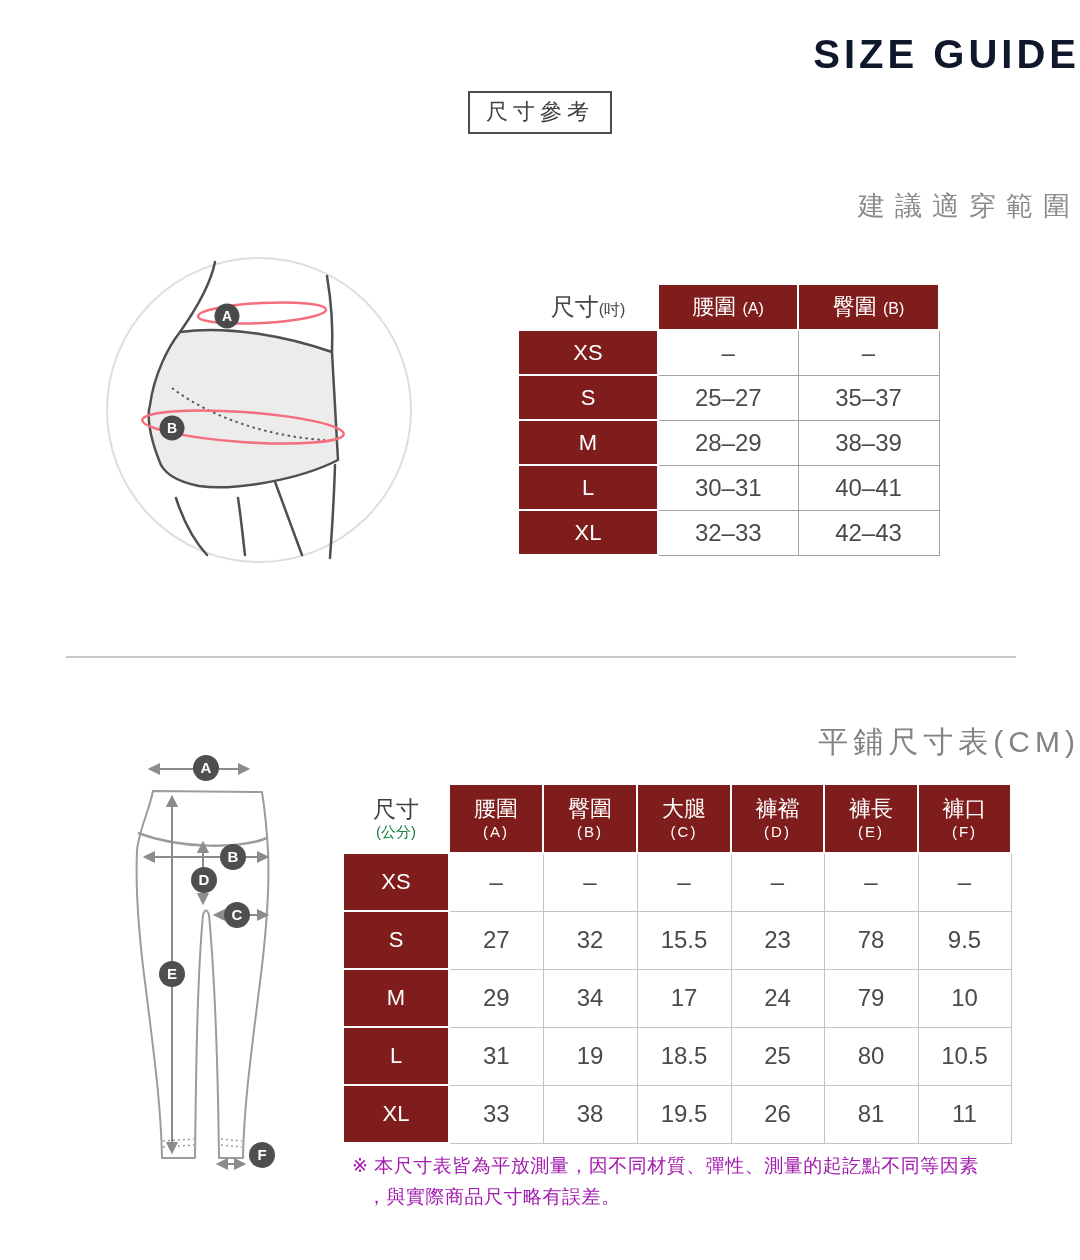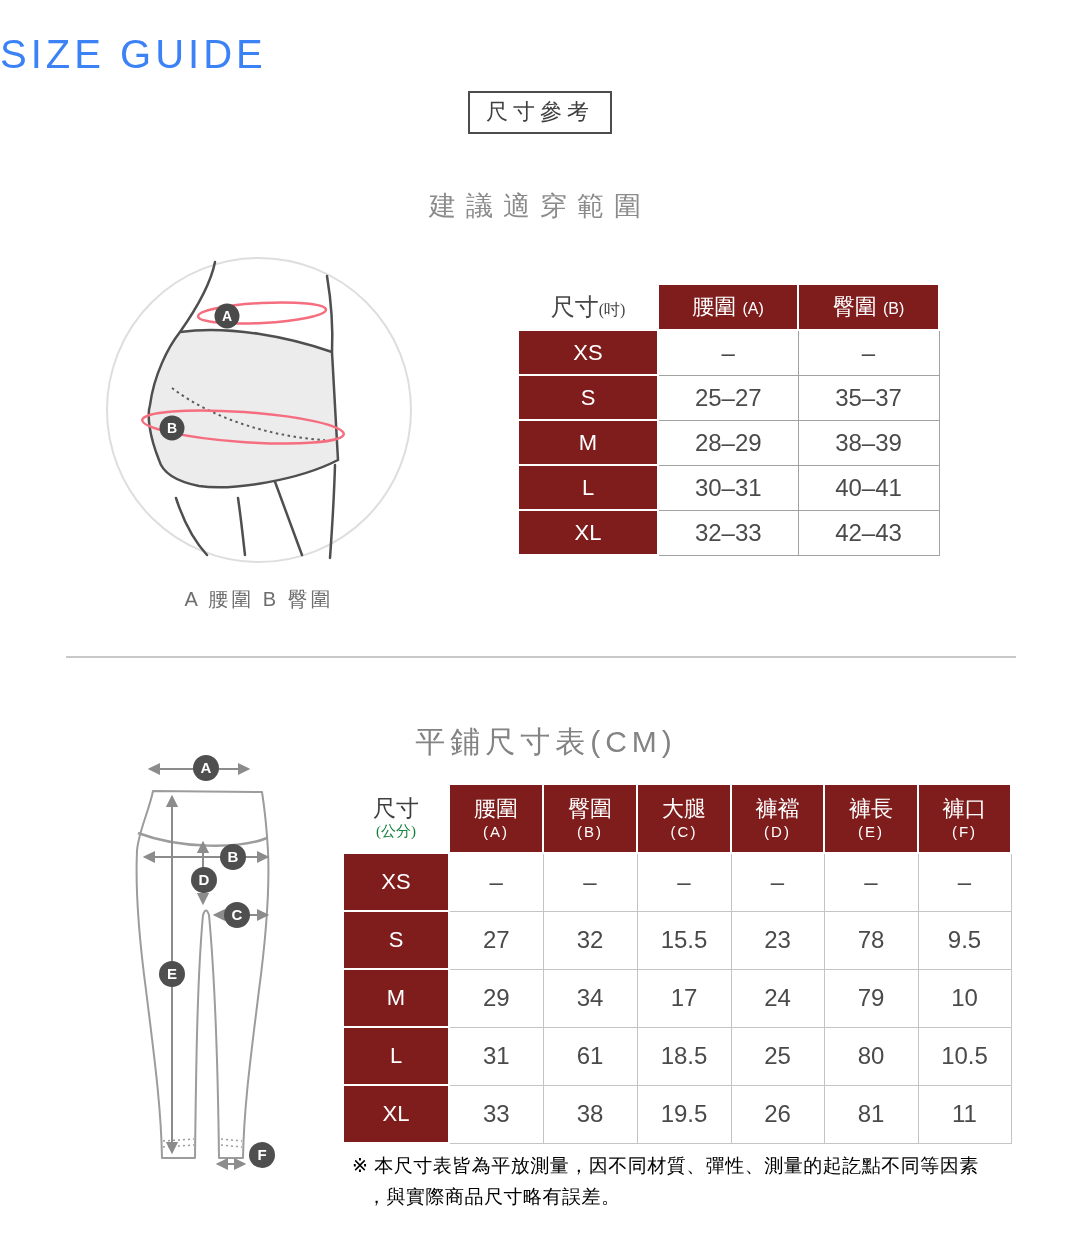--- a/index.html
+++ b/index.html
@@ -5,67 +5,67 @@
   html,body { margin:0; padding:0; background:#fff; }
   .stage {
     position:relative; width:1080px; height:1260px; background:#ffffff;
     font-family:"Liberation Sans","DejaVu Sans",sans-serif; overflow:hidden;
     color:#454545;
   }
   .abs { position:absolute; }
 
   
   .page-title {
-    left:0; right:0; top:32px; text-align:left;
-    font-size:40px; letter-spacing:4px; color:#3b82f6; font-weight:400;
+    left:0; right:0; top:32px; text-align:right;
+    font-size:40px; letter-spacing:4px; color:#0f172a; font-weight:700;
   }
   .badge-wrap { left:0; right:0; top:91px; text-align:center; }
   .size-badge {
     display:inline-block; border:2px solid #4c4c4c; padding:4px 16px 5px 16px;
     font-size:22px; font-weight:normal; letter-spacing:5px; color:#3f3f3f;
   }
   .sec-heading {
-    left:0; right:0; text-align:center; color:#8b8b8b; font-weight:400;
+    left:0; right:0; text-align:right; color:#8b8b8b; font-weight:400;
   }
   .fit-heading { top:188px; font-size:27px; letter-spacing:10px; }
   .flat-heading { top:722px; font-size:30px; letter-spacing:5px; color:#838383;margin-left:12px; }
 
   .fit-caption {
     left:104px; width:310px; top:586px; text-align:center;
     font-size:20px; letter-spacing:3px; color:#6e6e6e;
   }
 
   .divider { left:66px; top:656px; width:950px; height:2px; background:#c8c8c8; }
 
   
   table { border-collapse:collapse; table-layout:fixed; }
   th, td { text-align:center; vertical-align:middle; padding:0; font-weight:400; }
   .gcell { background:#7f1d1d; color:#ffffff; border:2px solid #ffffff; font-size:22px; }
-  .wheader { background:#ffffff; color:#454545; border:2px solid #ffffff;font-family:Liberation Serif, serif; }
+  .wheader { background:#ffffff; color:#454545; border:2px solid #ffffff; }
   .t1 { left:517px; top:283px; width:421px; }
   .t1 .dcell { background:#fff; color:#4a4a4a; border:1px solid #a2a2a2; font-size:24px; }
   .t1 thead tr { height:46px; }
   .t1 tbody tr { height:45px; }
   .t1 .wheader { font-size:24px; }
   .t1 .unit { font-size:16px; }
   .t1 .sub { font-size:16px; }
 
   .t2 { left:342px; top:783px; width:668px; }
   .t2 .dcell { background:#fff; color:#4a4a4a; border:1px solid #c4c4c4; font-size:24px; }
   .t2 thead tr { height:69px; }
   .t2 tbody tr { height:58px; }
   .t2 .hl { display:block; font-size:22px; line-height:26px; }
   .t2 .hs { display:block; font-size:15px; line-height:19px; letter-spacing:2px; }
   .t2 .wheader .hl { font-size:23px; color:#3f3f3f; }
   .t2 .wheader .hs { color:#15803d; letter-spacing:0; }
 
   
   .size-note {
     left:352px; top:1150px; width:660px;
-    font-size:19px; line-height:31px; letter-spacing:0.5px; color:#000000;
+    font-size:19px; line-height:31px; letter-spacing:0.5px; color:#a21caf;
   }
   .size-note .l2 { padding-left:15px; }
 
   svg text { font-family:"Liberation Sans","DejaVu Sans",sans-serif; }
 </style>
 </head>
 <body>
 
 <div class="stage">
 
@@ -94,21 +94,20 @@
     <g>
       <circle cx="123" cy="61" r="12.5" fill="#4a4a4a"></circle>
       <text x="123" y="66" text-anchor="middle" font-size="14" font-weight="bold" fill="#ffffff">A</text>
     </g>
     <g>
       <circle cx="68" cy="173" r="12.5" fill="#4a4a4a"></circle>
       <text x="68" y="178" text-anchor="middle" font-size="14" font-weight="bold" fill="#ffffff">B</text>
     </g>
   </svg>
 
-  <div class="abs fit-caption">A 腰圍  B 臀圍</div>
 
   <table class="abs t1">
     <colgroup>
         <col style="width:140px">
         <col style="width:140px">
         <col style="width:141px">
       </colgroup>
     <thead>
       <tr>
         <th class="wheader"><span>尺寸</span><span class="unit">(吋)</span></th>
@@ -284,21 +283,21 @@
         <td class="dcell">29</td>
         <td class="dcell">34</td>
         <td class="dcell">17</td>
         <td class="dcell">24</td>
         <td class="dcell">79</td>
         <td class="dcell">10</td>
       </tr>
       <tr>
         <th class="gcell">L</th>
         <td class="dcell">31</td>
-        <td class="dcell">61</td>
+        <td class="dcell">19</td>
         <td class="dcell">18.5</td>
         <td class="dcell">25</td>
         <td class="dcell">80</td>
         <td class="dcell">10.5</td>
       </tr>
       <tr>
         <th class="gcell">XL</th>
         <td class="dcell">33</td>
         <td class="dcell">38</td>
         <td class="dcell">19.5</td>

